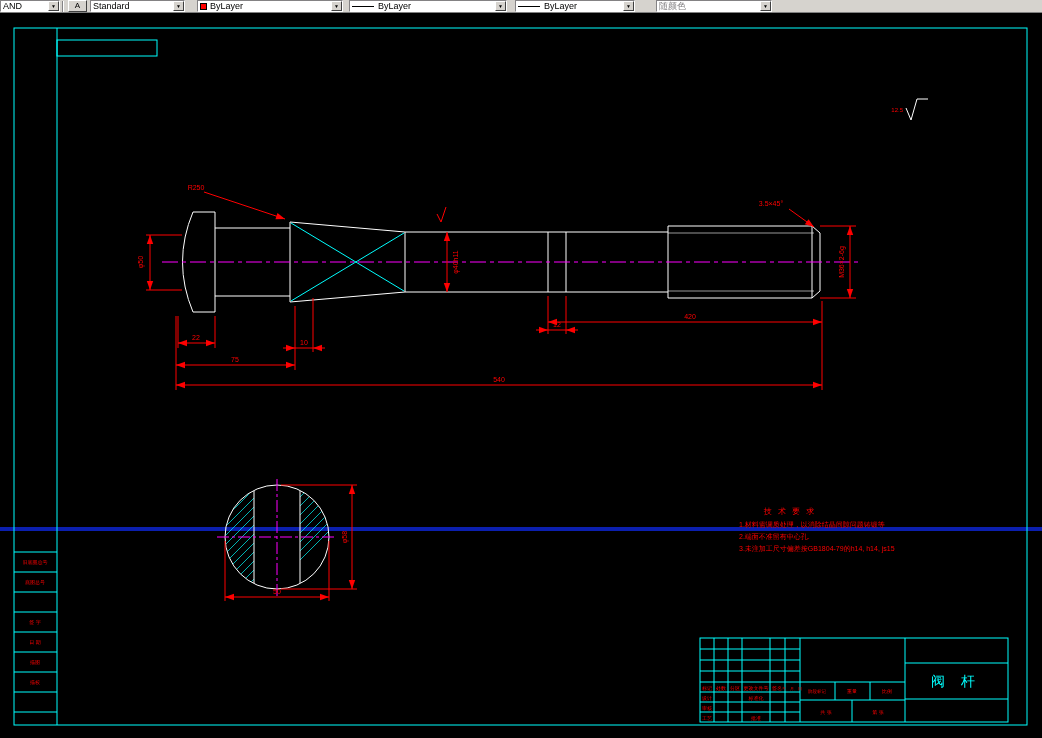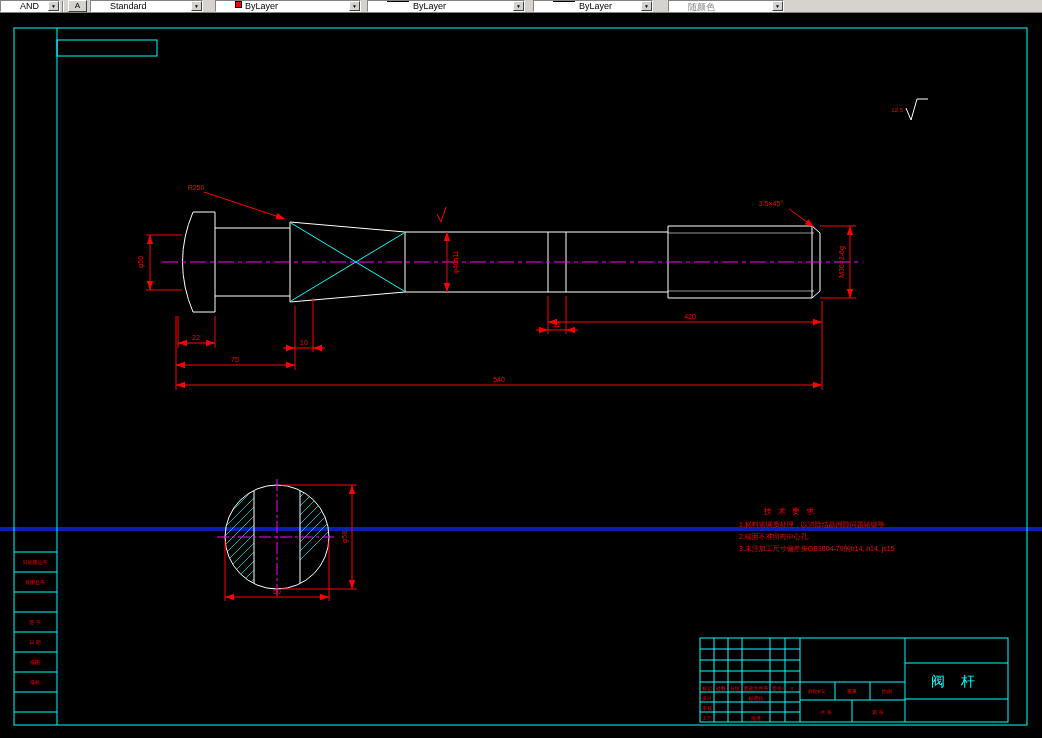--- a/index.html
+++ b/index.html
@@ -2,21 +2,21 @@
 <html><head>
 <meta charset="utf-8">
 <style>
   *{box-sizing:border-box}
   html,body{margin:0;padding:0;width:1042px;height:738px;background:#000;overflow:hidden;
     font-family:"Liberation Sans",sans-serif}
   
   .toolbar{height:13px;width:1042px;background:#d6d3ce;display:flex;align-items:center;
     border-bottom:1px solid #808080}
   .combo{height:12px;background:#fff;border:1px solid;border-color:#848284 #fff #fff #848284;
-    display:flex;font-size:9px;color:#000;padding-left:19px;overflow:hidden;white-space:nowrap}
+    display:flex;align-items:center;font-size:9px;color:#000;padding-left:2px;overflow:hidden;white-space:nowrap}
   .combo .ctext{flex:1 1 auto;overflow:hidden}
   .dd{flex:0 0 auto;margin-left:auto;width:11px;height:10px;background:#d6d3ce;
     border:1px solid;border-color:#fff #404040 #404040 #fff;font-size:5px;line-height:8px;
     text-align:center;color:#000}
   .tsep{width:2px;height:11px;border-left:1px solid #848284;border-right:1px solid #fff;margin:0 2px}
   .tbtn{width:19px;height:12px;margin-left:2px;background:#d6d3ce;border:1px solid;
     border-color:#fff #404040 #404040 #fff;font-size:8px;line-height:10px;text-align:center}
   .swatch{flex:0 0 auto;width:7px;height:7px;background:#ff0000;border:1px solid #000;margin-right:3px}
   .ltline{flex:0 0 auto;width:22px;border-top:1px solid #000;margin-right:4px}
   .disabled{color:#848284}
@@ -29,40 +29,40 @@
 </head>
 <body>
 
 <div class="toolbar">
   <div class="combo" style="width:60px">
     <span class="ctext">AND</span>
     <span class="dd">▼</span>
   </div>
   <span class="tsep"></span>
   <div class="tbtn">A</div>
-  <div class="combo" style="width:113px;margin-left:3px">
+  <div class="combo" style="width:95px;margin-left:3px">
     <span class="ctext">Standard</span>
     <span class="dd">▼</span>
   </div>
   <div class="combo" style="width:146px;margin-left:12px">
     <span class="swatch"></span>
     <span class="ctext">ByLayer</span>
     <span class="dd">▼</span>
   </div>
   <div class="combo" style="width:158px;margin-left:6px">
     <span class="ltline"></span>
     <span class="ctext">ByLayer</span>
     <span class="dd">▼</span>
   </div>
   <div class="combo" style="width:120px;margin-left:8px">
     <span class="ltline"></span>
     <span class="ctext">ByLayer</span>
     <span class="dd">▼</span>
   </div>
-  <div class="combo" style="width:116px;margin-left:15px">
+  <div class="combo" style="width:116px;margin-left:21px">
     <span class="ctext disabled">随颜色</span>
     <span class="dd">▼</span>
   </div>
 </div>
 
 <div class="canvas">
 <svg width="1042" height="718" viewBox="0 13 1042 718">
   <defs>
     <marker id="ar" markerWidth="10" markerHeight="8" refX="9.5" refY="4" orient="auto-start-reverse">
       <path d="M0.5,0.8 L9.5,4 L0.5,7.2 Z" fill="#ff0000"></path>

